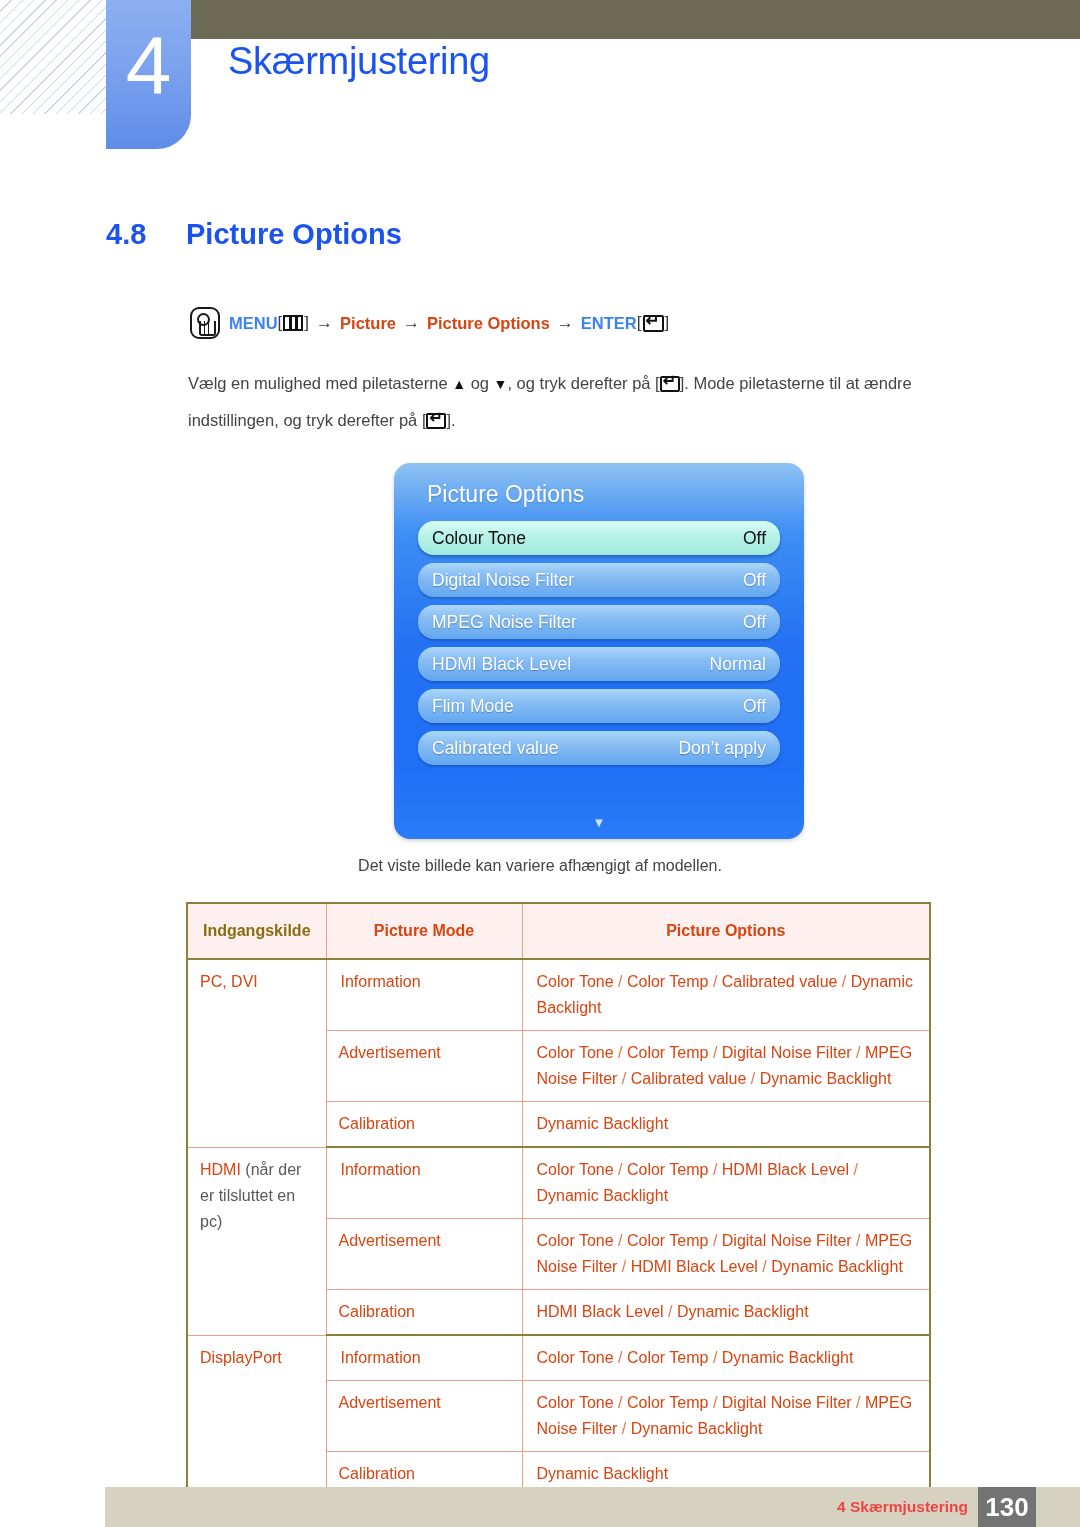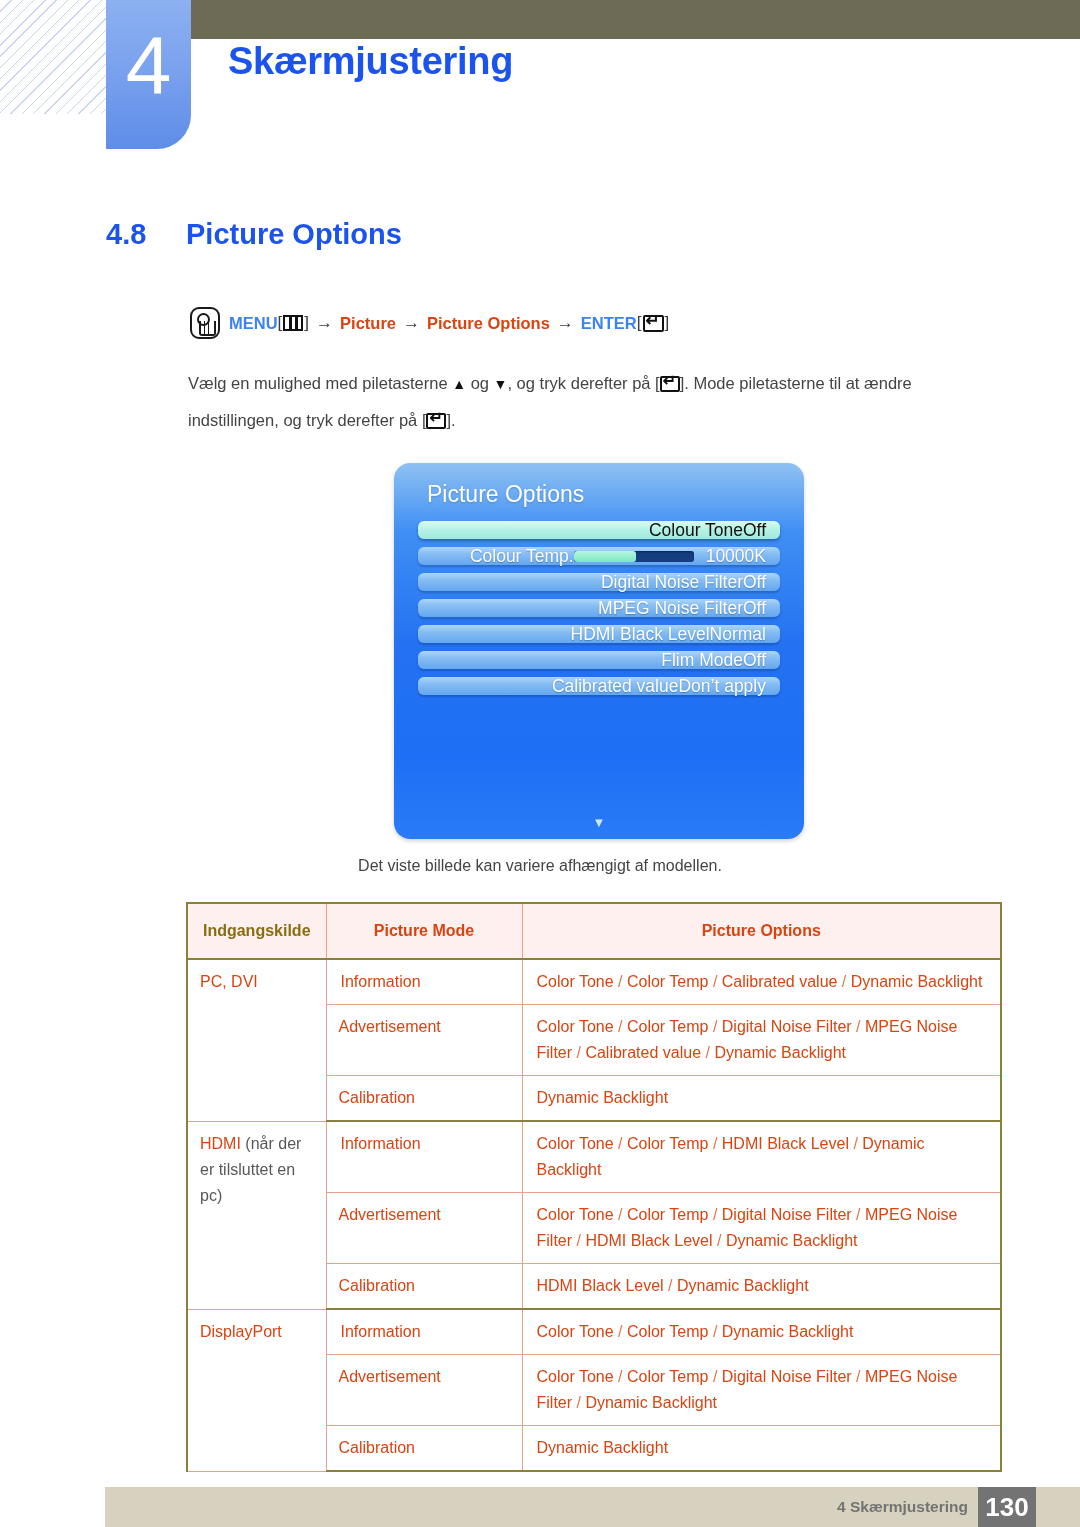--- a/index.html
+++ b/index.html
@@ -32,21 +32,21 @@
     border-bottom-right-radius: 34px;
   }
   .chap-num {
     position: absolute; left: 106px; top: 25px; width: 85px;
     text-align: center;
     font-size: 82px; line-height: 82px; color: #ffffff; font-weight: 400;
     font-family: "Liberation Sans", sans-serif;
   }
   .chap-title {
     position: absolute; left: 228px; top: 38px;
-    font-size: 38px; line-height: 46px; color: #1a53ee; font-weight: bold;
+    font-size: 38px; line-height: 46px; color: #1a53ee; font-weight: normal;
     letter-spacing: -0.3px;
   }
 
   
   .sec-num {
     position: absolute; left: 106px; top: 218px;
     font-size: 29px; color: #1a53ee; font-weight: bold;
   }
   .sec-title {
     position: absolute; left: 186px; top: 218px;
@@ -127,23 +127,23 @@
     box-shadow: 0 2px 4px rgba(0,0,0,0.18);
     overflow: hidden;
   }
   .osd-title {
     position: absolute; left: 33px; top: 18px;
     font-size: 23px; color: #ffffff; font-weight: 400;
     text-shadow: 0 1px 2px rgba(0,0,0,0.18);
   }
   .osd-list { position: absolute; left: 24px; top: 58px; width: 362px; }
   .osd-row {
-    position: relative; height: 18px; margin-bottom: 8px;
-    border-radius: 6px;
-    display: flex; align-items: center; justify-content: flex-end;
+    position: relative; height: 34px; margin-bottom: 8px;
+    border-radius: 16px;
+    display: flex; align-items: center; justify-content: space-between;
     padding: 0 14px 0 14px;
     background: linear-gradient(180deg, #abd6f8 0%, #86bcf3 40%, #63a7f0 100%);
     box-shadow: 0 2px 2px rgba(10,40,90,0.28);
   }
   .osd-row .lbl { font-size: 17.5px; color: #ffffff; text-shadow: 0 1px 1px rgba(0,40,90,.35); }
   .osd-row .val { font-size: 17.5px; color: #ffffff; text-shadow: 0 1px 1px rgba(0,40,90,.35); }
   .osd-row.sel {
     background: linear-gradient(180deg, #d9fbf4 0%, #b7f2e6 45%, #9fe9dd 100%);
     box-shadow: 0 2px 3px rgba(10,40,90,0.40);
   }
@@ -165,21 +165,21 @@
   }
 
   
   .caption {
     position: absolute; left: 0; top: 857px; width: 1080px;
     text-align: center; font-size: 16px; color: #444447;
   }
 
   
   .tbl {
-    position: absolute; left: 186px; top: 902px; width: 816px;
+    position: absolute; left: 186px; top: 902px; width: 745px;
     border-collapse: collapse;
     table-layout: fixed;
   }
   .tbl td, .tbl th {
     border: 1px solid #e8a08a;
     padding: 9px 12px 9px 14px;
     font-size: 16px; line-height: 26px;
     text-align: left; vertical-align: top;
     color: #d94411; font-weight: normal;
   }
@@ -204,21 +204,21 @@
   .c1 { width: 139px; }
   .c2 { width: 196px; }
 
   
   .footer-bar {
     position: absolute; left: 105px; top: 1487px; width: 975px; height: 40px;
     background: #d7d2bf;
   }
   .footer-text {
     position: absolute; right: 112px; top: 1498px;
-    font-size: 15.5px; color: #737373; font-weight: bold;
+    font-size: 15.5px; color: #ef4444; font-weight: bold;
   }
   .footer-page {
     position: absolute; right: 44px; top: 1487px; width: 58px; height: 40px;
     background: #737373; color: #ffffff;
     font-size: 26px; font-weight: bold;
     display: flex; align-items: center; justify-content: center;
   }
 </style>
 </head>
 <body>
@@ -263,29 +263,20 @@
   <div class="osd">
     <div class="osd-title">Picture Options</div>
     <div class="osd-list" id="osd-list">
         <div class="osd-row sel">
           <span class="lbl">Colour Tone</span>
           <div class="osd-right">
             <span class="val">Off</span>
           </div>
         </div>
         <div class="osd-row">
-          <span class="lbl">Colour Temp.</span>
-          <div class="osd-right">
-            <div class="slider">
-              <div class="fill" style="width: 52%;"></div>
-            </div>
-            <span class="val">10000K</span>
-          </div>
-        </div>
-        <div class="osd-row">
           <span class="lbl">Digital Noise Filter</span>
           <div class="osd-right">
             <span class="val">Off</span>
           </div>
         </div>
         <div class="osd-row">
           <span class="lbl">MPEG Noise Filter</span>
           <div class="osd-right">
             <span class="val">Off</span>
           </div>

